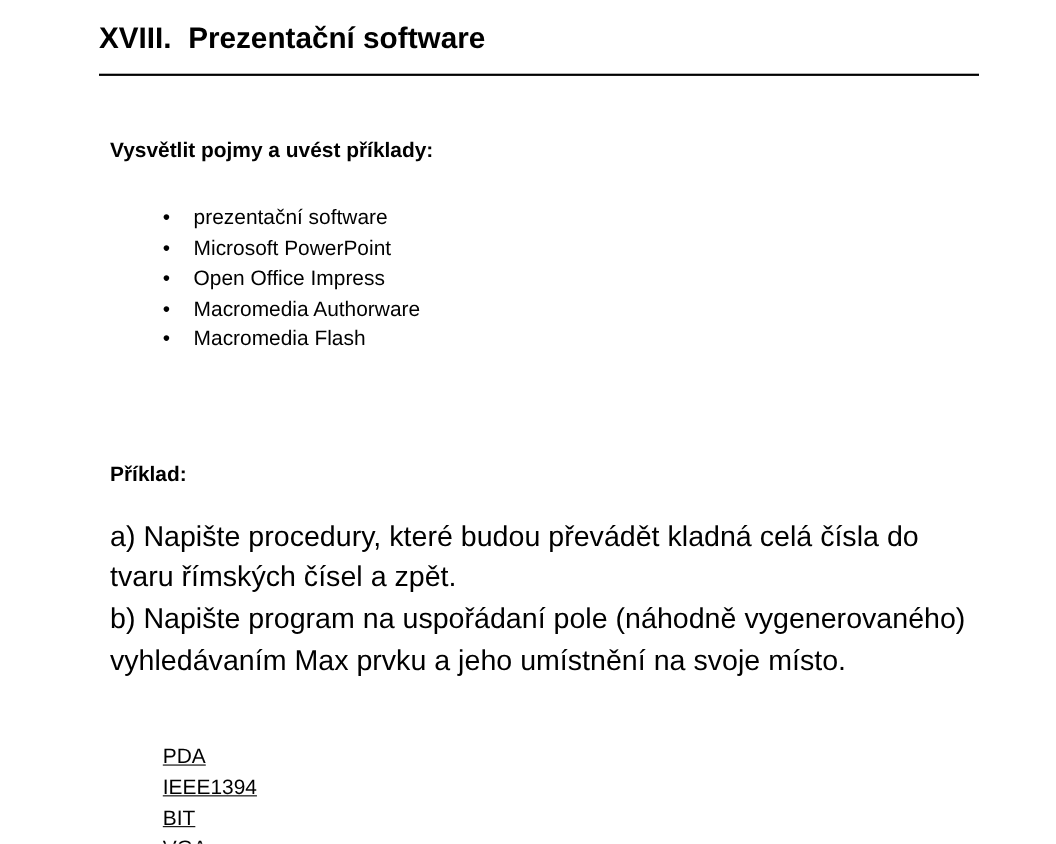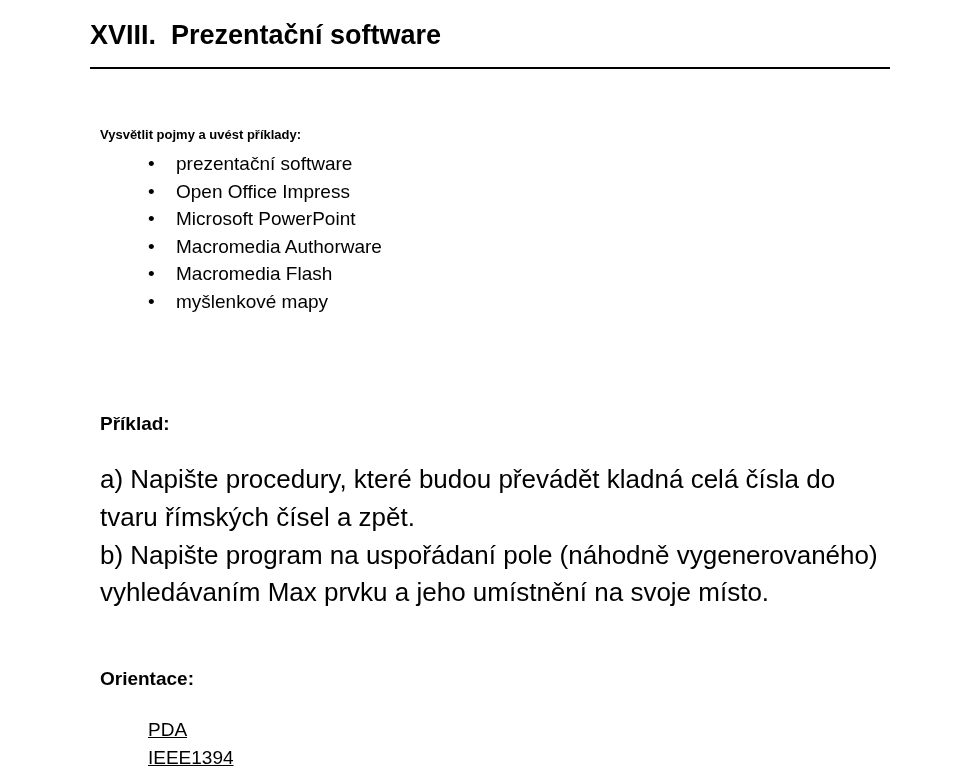--- a/index.html
+++ b/index.html
@@ -19,23 +19,23 @@
       font-size: 27px;
       font-weight: bold;
       margin-bottom: 16px;
     }
     .divider {
       border: none;
       border-bottom: 2px solid #000000;
       margin-bottom: 58px;
     }
     .subheading {
-      font-size: 13px;
+      font-size: 19px;
       font-weight: bold;
-      margin-bottom: 8px;
+      margin-bottom: 36px;
     }
     .bullet-list {
       list-style: none;
       padding-left: 48px;
       margin-bottom: 98px;
     }
     .bullet-list li {
       font-size: 19px;
       line-height: 1.45;
       position: relative;
@@ -74,33 +74,31 @@
 <body>
 
 <div class="heading">XVIII.&nbsp;&nbsp;Prezentační software</div>
 <hr class="divider">
 
 <div class="content">
   <div class="subheading">Vysvětlit pojmy a uvést příklady:</div>
 
   <ul class="bullet-list">
     <li>prezentační software</li>
+    <li>Microsoft PowerPoint</li>
     <li>Open Office Impress</li>
-    <li>Microsoft PowerPoint</li>
     <li>Macromedia Authorware</li>
     <li>Macromedia Flash</li>
-    <li>myšlenkové mapy</li>
   </ul>
 
   <div class="label">Příklad:</div>
   <div class="paragraph">
     <span>a) Napište procedury, které budou převádět kladná celá čísla do tvaru římských čísel a zpět.</span><br>
     <span>b) Napište program na uspořádaní pole (náhodně vygenerovaného) vyhledávaním Max prvku a jeho umístnění na svoje místo.</span>
   </div>
 
-  <div class="label">Orientace:</div>
   <div class="orientation-list">
     <div>PDA</div>
     <div>IEEE1394</div>
     <div>BIT</div>
     <div>VGA</div>
   </div>
 </div>
 
 </body></html>

